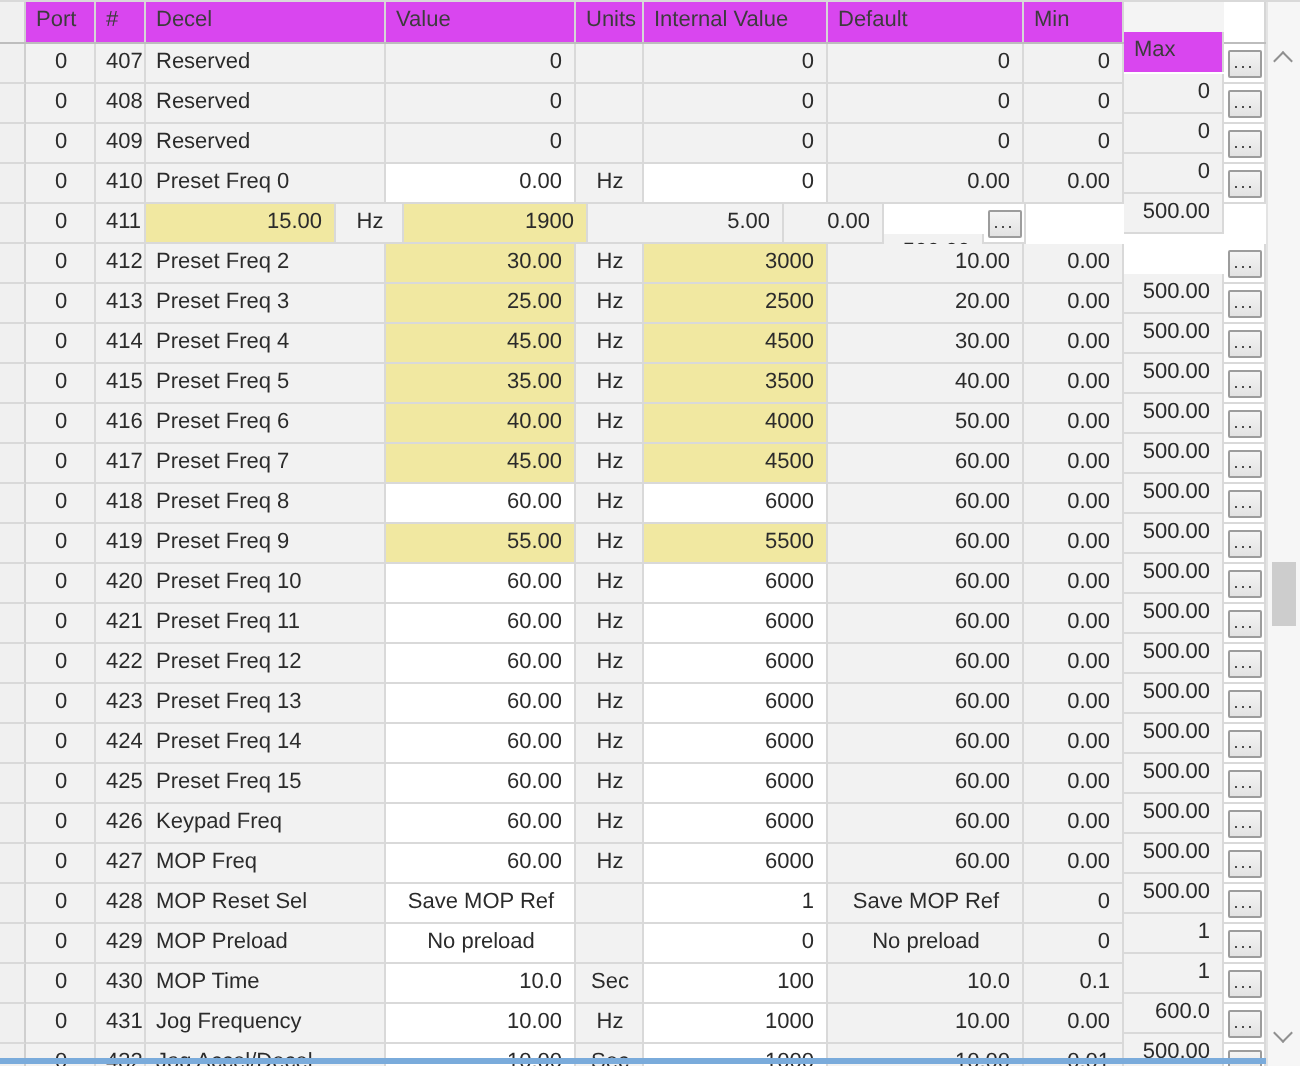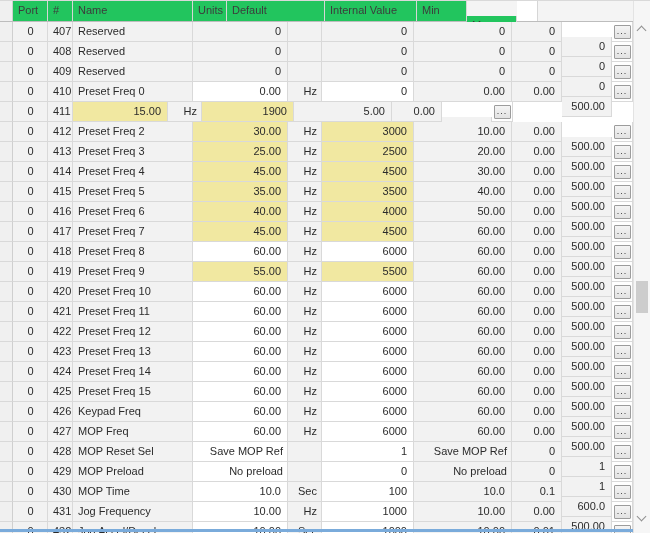--- a/index.html
+++ b/index.html
@@ -7,44 +7,44 @@
     position:relative;width:650px;height:533px;overflow:hidden;
     font-family:"Liberation Sans","DejaVu Sans",sans-serif;
     font-size:11px;color:#2b2b2b;background:#fff;
     border-top:1px solid #d9d9d9;box-sizing:border-box;
   }
   .grid{position:absolute;left:0;top:0;width:633px;}
   .hrow{display:flex;height:21px;background:#f4f4f4;border-bottom:1px solid #bdbdbd;box-sizing:border-box;}
   .hcell{
     box-sizing:border-box;height:100%;padding:3px 4px 0 5px;
     border-right:1px solid #d6d6d6;color:#3c3c3c;
-    white-space:nowrap;overflow:hidden;text-align:left;background:#22c55e;
+    white-space:nowrap;overflow:hidden;text-align:left;background:#d946ef;
   }
   .row{display:flex;height:20px;box-sizing:border-box;background:#fff;}
   .cell{
     box-sizing:border-box;height:100%;padding:3px 4px 0 5px;
     border-right:1px solid #d9d9d9;border-bottom:1px solid #d9d9d9;
     white-space:nowrap;overflow:hidden;background:#f2f2f2;
   }
   .sel{width:13px;background:#f0f0f0;border-right:1px solid #cfcfcf;padding:0;}
   .w-port{width:35px;text-align:center;}
   .w-num{width:25px;text-align:left;}
   .w-name{width:120px;text-align:left;}
   .w-value{width:95px;text-align:right;padding-right:6px;}
-  .w-units{width:34px;text-align:right;}
+  .w-units{width:34px;text-align:center;}
   .w-internal{width:92px;text-align:right;padding-right:6px;}
   .w-default{width:98px;text-align:right;padding-right:6px;}
   .w-min{width:50px;text-align:right;padding-right:6px;}
   .w-max{width:50px;text-align:right;padding-right:6px;margin-top:15px;}
   .w-btn{width:21px;padding:0;background:#fff;display:flex;align-items:center;justify-content:center;}
   .hcell.w-port,.hcell.w-num,.hcell.w-value,.hcell.w-internal,
   .hcell.w-default,.hcell.w-min,.hcell.w-max{text-align:left;padding-right:4px;}
   .editable{background:#fff;}
   .modified{background:#f1e8a1;}
-  .centered{text-align:right;padding-right:4px;}
+  .centered{text-align:center;padding-right:4px;}
   .dots-btn{
     width:17px;height:14px;background:linear-gradient(#f4f4f4,#e2e2e2);
     border:1px solid #9c9c9c;border-radius:1px;box-sizing:border-box;
     font-size:9px;line-height:7px;color:#333;text-align:center;
     letter-spacing:1px;padding:0;cursor:default;
   }
   .vscroll{
     position:absolute;right:0;top:0;width:17px;height:533px;
     background:#f6f6f6;border-left:1px solid #e3e3e3;box-sizing:border-box;
   }
@@ -60,24 +60,25 @@
 </style>
 </head>
 <body>
 
 <div class="app">
   <div class="grid">
     <div class="hrow" id="header-row">
         <div class="hcell sel"></div>
         <div class="hcell w-port">Port</div>
         <div class="hcell w-num">#</div>
-        <div class="hcell w-name">Name</div>
+        <div class="hcell w-name">Decel</div>
+        <div class="hcell w-value">Value</div>
         <div class="hcell w-units">Units</div>
+        <div class="hcell w-internal">Internal Value</div>
         <div class="hcell w-default">Default</div>
-        <div class="hcell w-internal">Internal Value</div>
         <div class="hcell w-min">Min</div>
         <div class="hcell w-max">Max</div>
         <div class="hcell w-btn"></div>
       </div>
     <div id="rows">
         <div class="row">
           <div class="cell sel"></div>
           <div class="cell w-port">0</div>
           <div class="cell w-num">407</div>
           <div class="cell w-name">Reserved</div>

